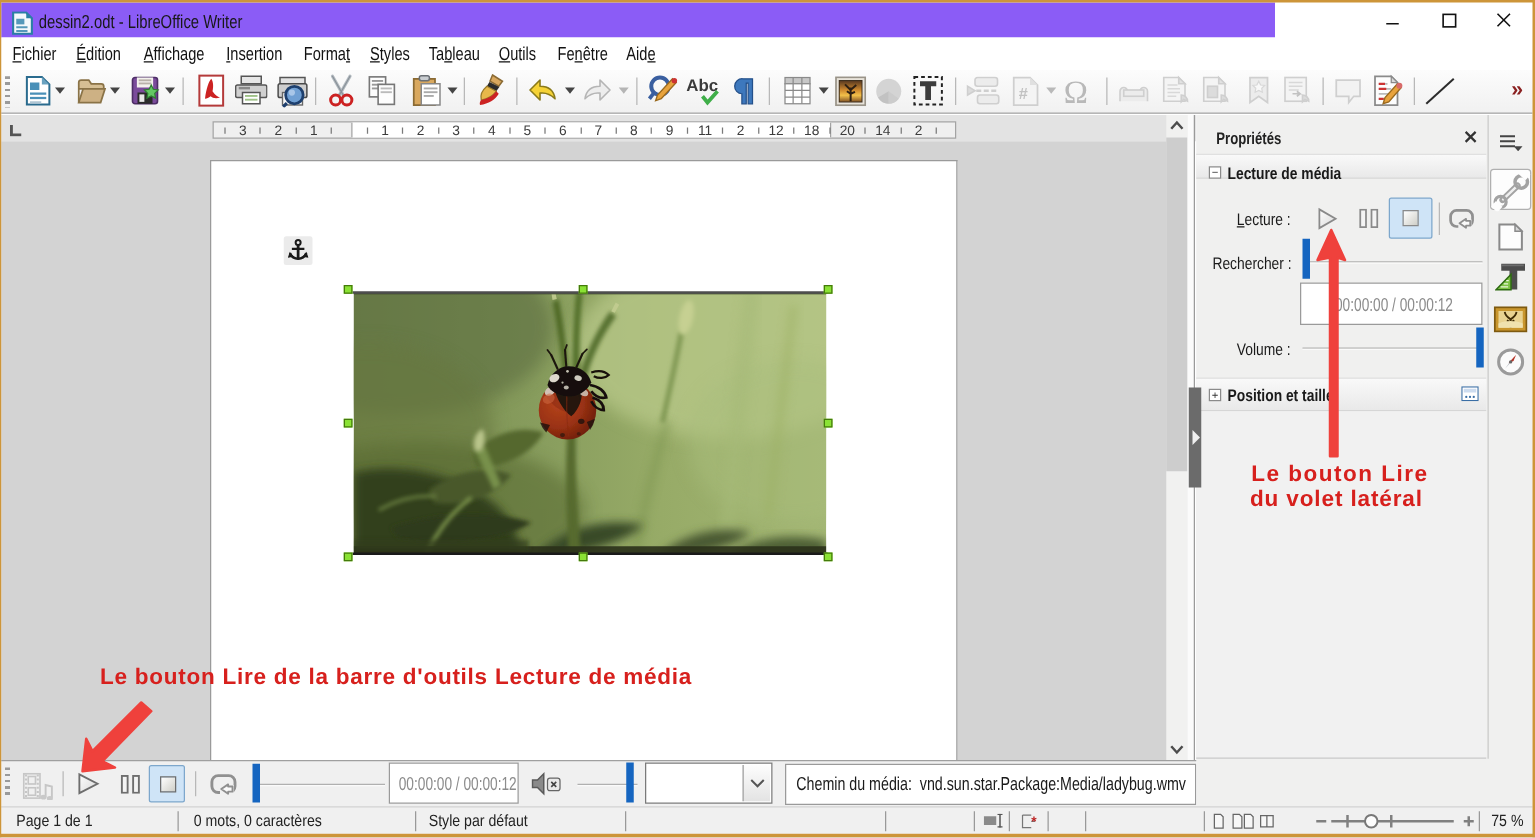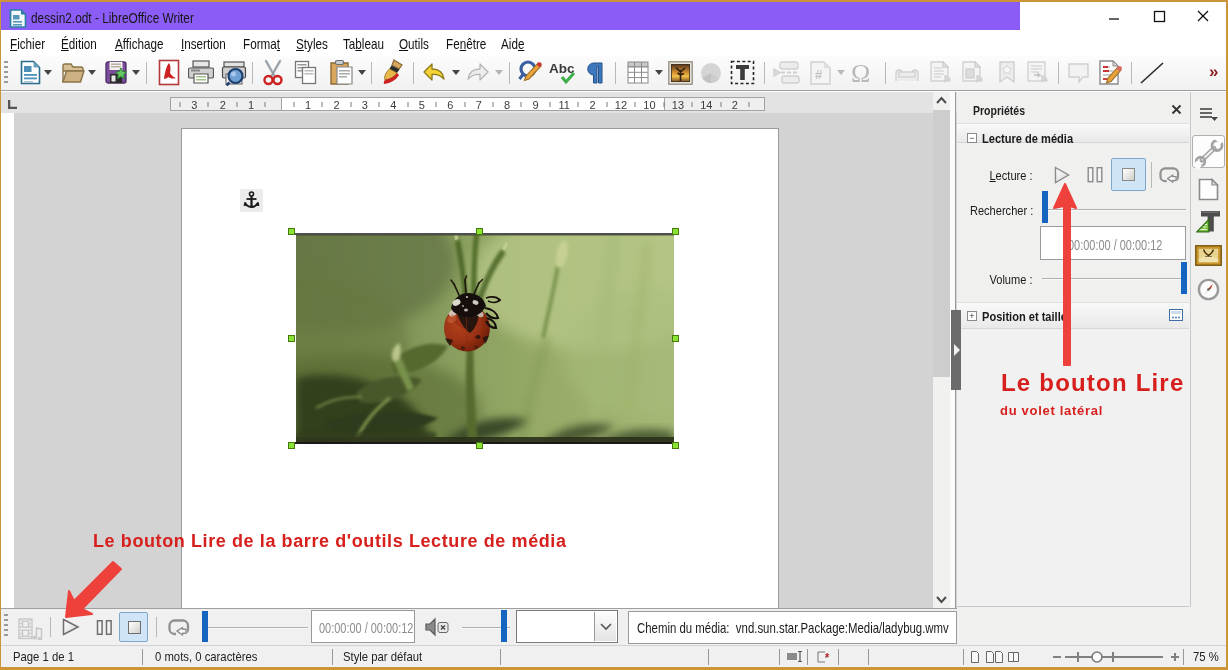--- a/index.html
+++ b/index.html
@@ -26,21 +26,21 @@
   .tsep { position:absolute; top:6px; width:1px; height:22px; background:#b8b8b8; }
   .tarrow { position:absolute; top:14px; width:0; height:0; border-left:4px solid transparent; border-right:4px solid transparent; border-top:5px solid #444; }
   .ticon { position:absolute; top:3px; }
 
   #rulerrow { left:1px; top:92px; width:956px; height:21px; background:#e3e3e3; }
   #ruler { position:absolute; left:169px; top:5px; width:595px; height:14px; background:#efefef; border:1px solid #a3a3a3; }
   #ruler-white { position:absolute; left:110px; top:0; width:384px; height:12px; background:#ffffff; border-right:1px solid #a3a3a3; border-left:1px solid #a3a3a3; }
   .rnum { position:absolute; top:1px; font-size:11px; color:#3c3c3c; transform:translateX(-50%); }
   .rtick { position:absolute; top:4px; width:1px; height:5px; background:#7a7a7a; transform:translateX(-50%); }
 
-  #docarea { left:1px; top:113px; width:949px; height:495px; background:#d3d3d3; overflow:hidden;margin-left:13px; }
+  #docarea { left:1px; top:113px; width:949px; height:495px; background:#d3d3d3; overflow:hidden; }
   #page { position:absolute; left:167px; top:15px; width:598px; height:495px; background:#ffffff; border:1px solid #9a9a9a; border-bottom:none; }
 
   #vscroll { left:933px; top:92px; width:17px; height:516px; background:#f1f1f0; }
   #vscroll-thumb { position:absolute; left:0px; top:18px; width:17px; height:267px; background:#cdcdcd; }
   #whitestrip { left:950px; top:92px; width:6px; height:516px; background:#fbfbfb; border-right:1px solid #9a9a9a; }
   #splitter { left:951px; top:310px; width:10px; height:80px; background:#6b6b6b; z-index:5; }
 
   #sidebar { left:957px; top:92px; width:269px; height:553px; background:#f0f0ef; font-size:13px; color:#1a1a1a; }
   .sb-band { position:absolute; left:0; width:232px; background:linear-gradient(#f9f9f9,#e9e9e9); border-top:1px solid #e0e0e0; border-bottom:1px solid #d6d6d6; }
   .boxpm { position:absolute; width:10px; height:10px; border:1px solid #8a8a8a; background:#fff; font-size:9px; line-height:8px; text-align:center; color:#333; }
@@ -309,22 +309,22 @@
 <span class="rnum" style="left:193.9px">3</span>
 <span class="rnum" style="left:222.4px">4</span>
 <span class="rnum" style="left:250.8px">5</span>
 <span class="rnum" style="left:279.2px">6</span>
 <span class="rnum" style="left:307.7px">7</span>
 <span class="rnum" style="left:336.1px">8</span>
 <span class="rnum" style="left:364.6px">9</span>
 <span class="rnum" style="left:393.1px">11</span>
 <span class="rnum" style="left:421.5px">2</span>
 <span class="rnum" style="left:449.9px">12</span>
-<span class="rnum" style="left:478.4px">10</span>
-<span class="rnum" style="left:506.9px">13</span>
+<span class="rnum" style="left:478.4px">18</span>
+<span class="rnum" style="left:506.9px">20</span>
 <span class="rnum" style="left:535.3px">14</span>
 <span class="rnum" style="left:563.8px">2</span>
 <div class="rtick" style="left:122.8px"></div>
 <div class="rtick" style="left:151.2px"></div>
 <div class="rtick" style="left:179.7px"></div>
 <div class="rtick" style="left:208.1px"></div>
 <div class="rtick" style="left:236.6px"></div>
 <div class="rtick" style="left:265.0px"></div>
 <div class="rtick" style="left:293.5px"></div>
 <div class="rtick" style="left:321.9px"></div>
@@ -513,22 +513,22 @@
   <div class="sblabel" style="left:25px;top:217px;font-weight:bold">Position et taille</div>
   <svg class="abs" style="left:212px;top:217px" width="14" height="12" viewBox="0 0 14 12">
     <rect x="0.5" y="0.5" width="13" height="11" fill="#fff" stroke="#3a6ea5"></rect>
     <rect x="2" y="2" width="10" height="3" fill="#cddcef"></rect>
     <circle cx="4" cy="8.5" r="0.9" fill="#3a6ea5"></circle>
       <circle cx="7" cy="8.5" r="0.9" fill="#3a6ea5"></circle>
       <circle cx="10" cy="8.5" r="0.9" fill="#3a6ea5"></circle>
   </svg>
   <div class="abs" style="left:0;top:237px;width:232px;height:278px;background:#f1f1f1;border-bottom:1px solid #c9c9c9"></div>
 
-  <div class="redtxt" style="left:44px;top:277px;font-size:24px;letter-spacing:1.2px">Le bouton Lire</div>
-  <div class="redtxt" style="left:43px;top:311px;font-size:13px;letter-spacing:0.7px">du volet latéral</div>
+  <div class="redtxt" style="left:44px;top:277px;font-size:18px;letter-spacing:1.2px">Le bouton Lire</div>
+  <div class="redtxt" style="left:43px;top:297px;font-size:18px;letter-spacing:0.7px">du volet latéral</div>
 
   <div id="tabstrip">
     <svg class="abs" style="left:8px;top:15px" width="20" height="14" viewBox="0 0 20 14">
       <g stroke="#444" stroke-width="1.6">
           <line x1="1" y1="2" x2="13" y2="2"></line>
           <line x1="1" y1="6" x2="13" y2="6"></line>
           <line x1="1" y1="10" x2="13" y2="10"></line>
         </g>
       <path d="M12 10 l3.5 4 l3.5 -4 z" fill="#444"></path>
     </svg>

